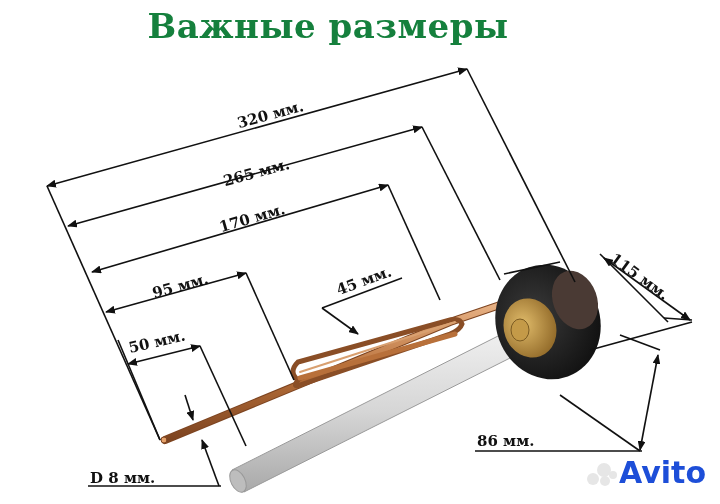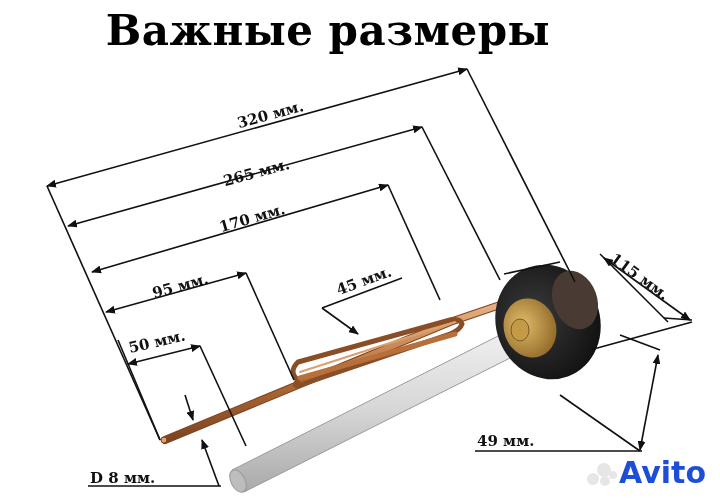--- a/index.html
+++ b/index.html
@@ -1,21 +1,21 @@
 <!DOCTYPE html>
 <html><head>
 <meta charset="utf-8">
 <style>
   html, body { margin:0; padding:0; background:#ffffff; }
   body { width:720px; height:504px; position:relative; overflow:hidden;
          font-family:"DejaVu Serif", serif; }
   #canvas { position:absolute; left:0; top:0; width:720px; height:504px; }
   .title { position:absolute; left:0; top:6px; width:656px; text-align:center;
-           font-family:"DejaVu Serif", serif; font-weight:900; font-size:42px;
-           letter-spacing:0.5px; color:#000000; }
+           font-family:"DejaVu Serif", serif; font-weight:900; font-size:34px;
+           letter-spacing:0.5px; color:#15803d; }
   .lbl { position:absolute; font-family:"DejaVu Serif", serif; font-weight:bold;
          font-size:15px; color:#111; white-space:nowrap; transform-origin:left bottom; }
   .watermark { position:absolute; right:14px; bottom:14px; font-family:"DejaVu Sans", sans-serif;
                font-weight:bold; font-size:30px; color:#1d4ed8; letter-spacing:0px; }
   .wm-dots { display:inline-block; width:30px; height:24px; position:relative; vertical-align:middle; margin-right:2px;}
   .wm-dots span { position:absolute; border-radius:50%; background:#e6e6e6; }
 </style>
 </head>
 <body>
 
@@ -110,21 +110,21 @@
   </g>
 </svg>
 
 <div class="lbl" style="left:240px;top:114px;transform:rotate(-15deg);">320 мм.</div>
 <div class="lbl" style="left:226px;top:172px;transform:rotate(-15deg);">265 мм.</div>
 <div class="lbl" style="left:222px;top:218px;transform:rotate(-16deg);">170 мм.</div>
 <div class="lbl" style="left:155px;top:284px;transform:rotate(-15deg);">95 мм.</div>
 <div class="lbl" style="left:340px;top:281px;transform:rotate(-20deg);">45 мм.</div>
 <div class="lbl" style="left:131px;top:339px;transform:rotate(-13deg);">50 мм.</div>
 <div class="lbl" style="left:607px;top:246px;transform:rotate(36deg);">115 мм.</div>
-<div class="lbl" style="left:477px;top:432px;">49 мм.</div>
+<div class="lbl" style="left:477px;top:432px;">86 мм.</div>
 <div class="lbl" style="left:90px;top:469px;">D 8 мм.</div>
 
 <div class="watermark">
   <span class="wm-dots">
     <span style="left:0;top:10px;width:12px;height:12px;"></span>
     <span style="left:10px;top:0;width:14px;height:14px;"></span>
     <span style="left:13px;top:13px;width:10px;height:10px;"></span>
     <span style="left:22px;top:8px;width:8px;height:8px;"></span>
   </span><span>Avito</span>
 </div>

